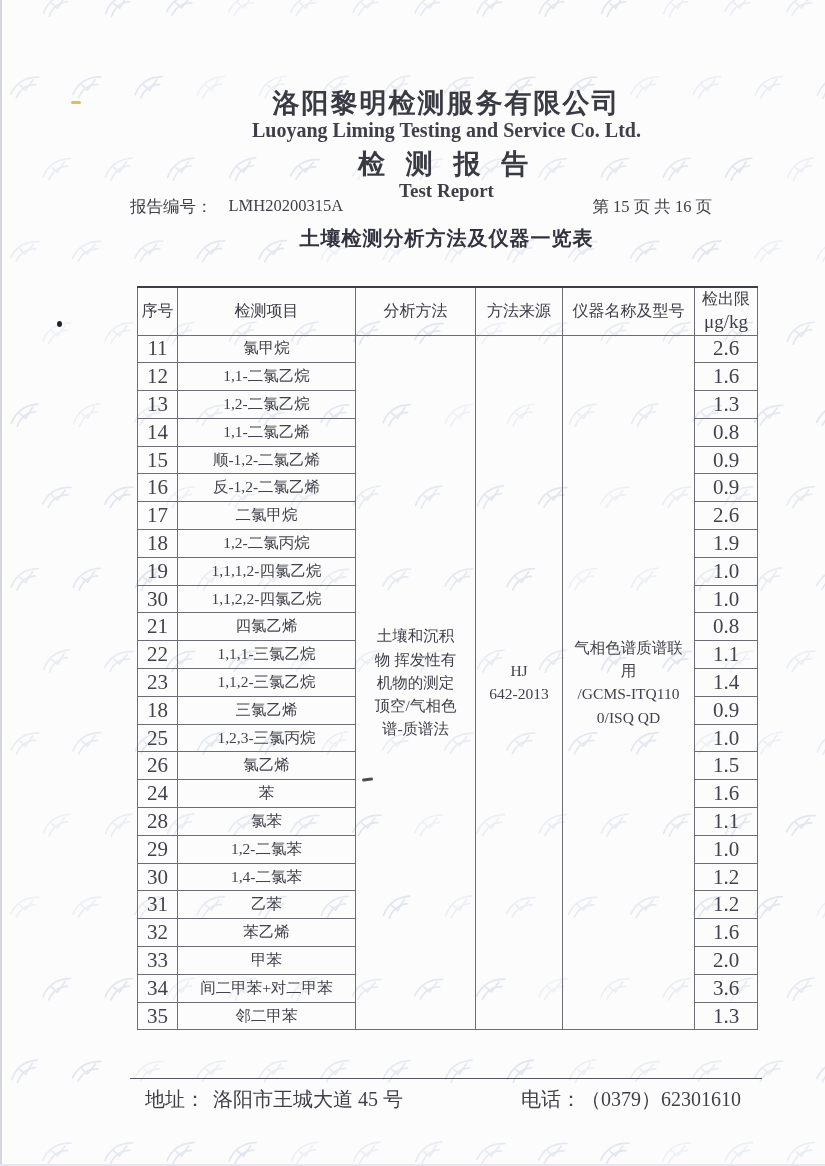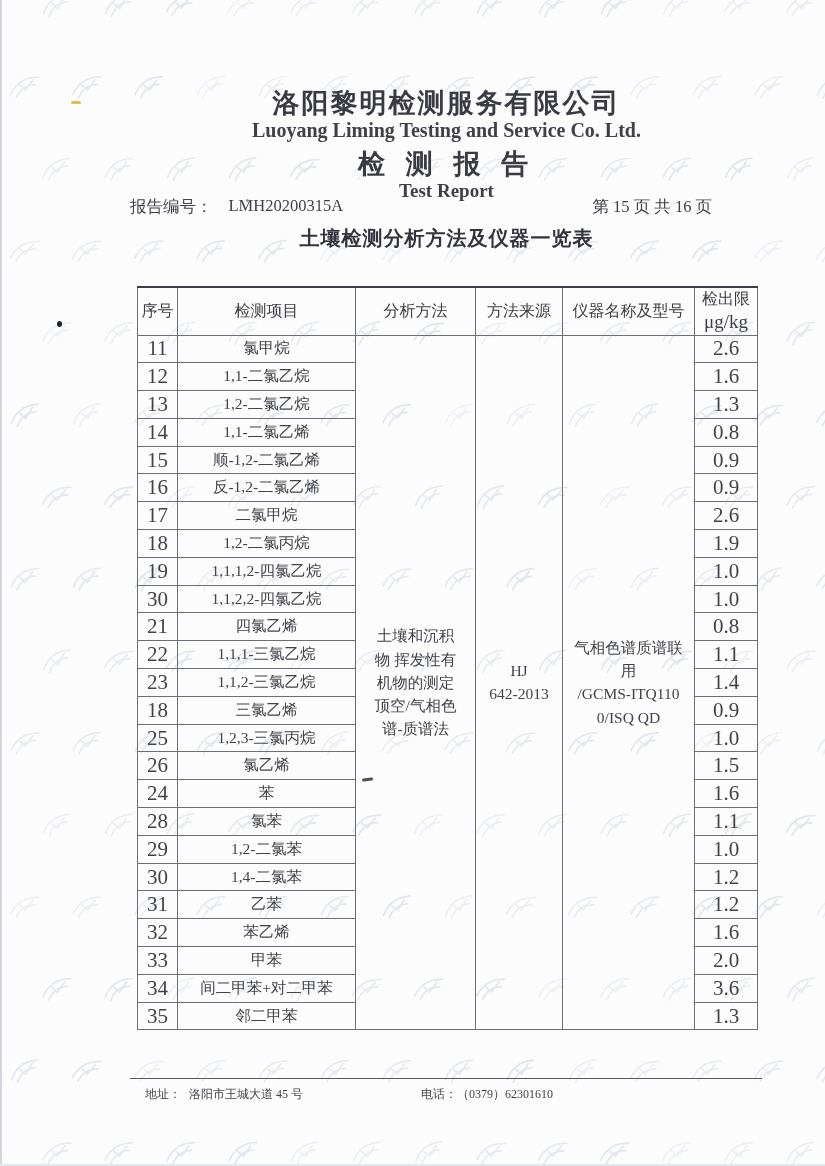--- a/index.html
+++ b/index.html
@@ -48,21 +48,21 @@
   table.report thead tr { height: 48px; }
   table.report tbody tr { height: 27.8px; }
   th { font-weight: 400; font-size: 16px; color: #3d3d47; }
   th .unit { display: block; font-size: 19px; margin-top: 1px; }
   td { font-size: 15.5px; color: #42424c; }
   td.no, td.limit { font-size: 21px; }
   td.merged { white-space: pre-line; line-height: 1.5; font-size: 15.5px; }
 
   .footer-rule { top: 1078px; left: 130px; width: 632px; height: 0;
                  border-top: 1.5px solid #55555f; }
-  .footer-row { top: 1086px; left: 145px; width: 600px; display: flex; font-size: 12px; }
+  .footer-row { top: 1086px; left: 145px; width: 600px; display: flex; font-size: 20px; }
   .footer-addr { display: flex; gap: 8px; }
   .footer-phone { display: flex; margin-left: 118px; }
 
   .edge-left { left: 0; top: 0; width: 2px; height: 100%; background: #c6cad3; opacity: .75; }
   .edge-bottom { left: 0; bottom: 0; width: 100%; height: 2px; background: #e4e7ee; }
   .speck { position: absolute; }
 </style>
 </head>
 <body>
 

